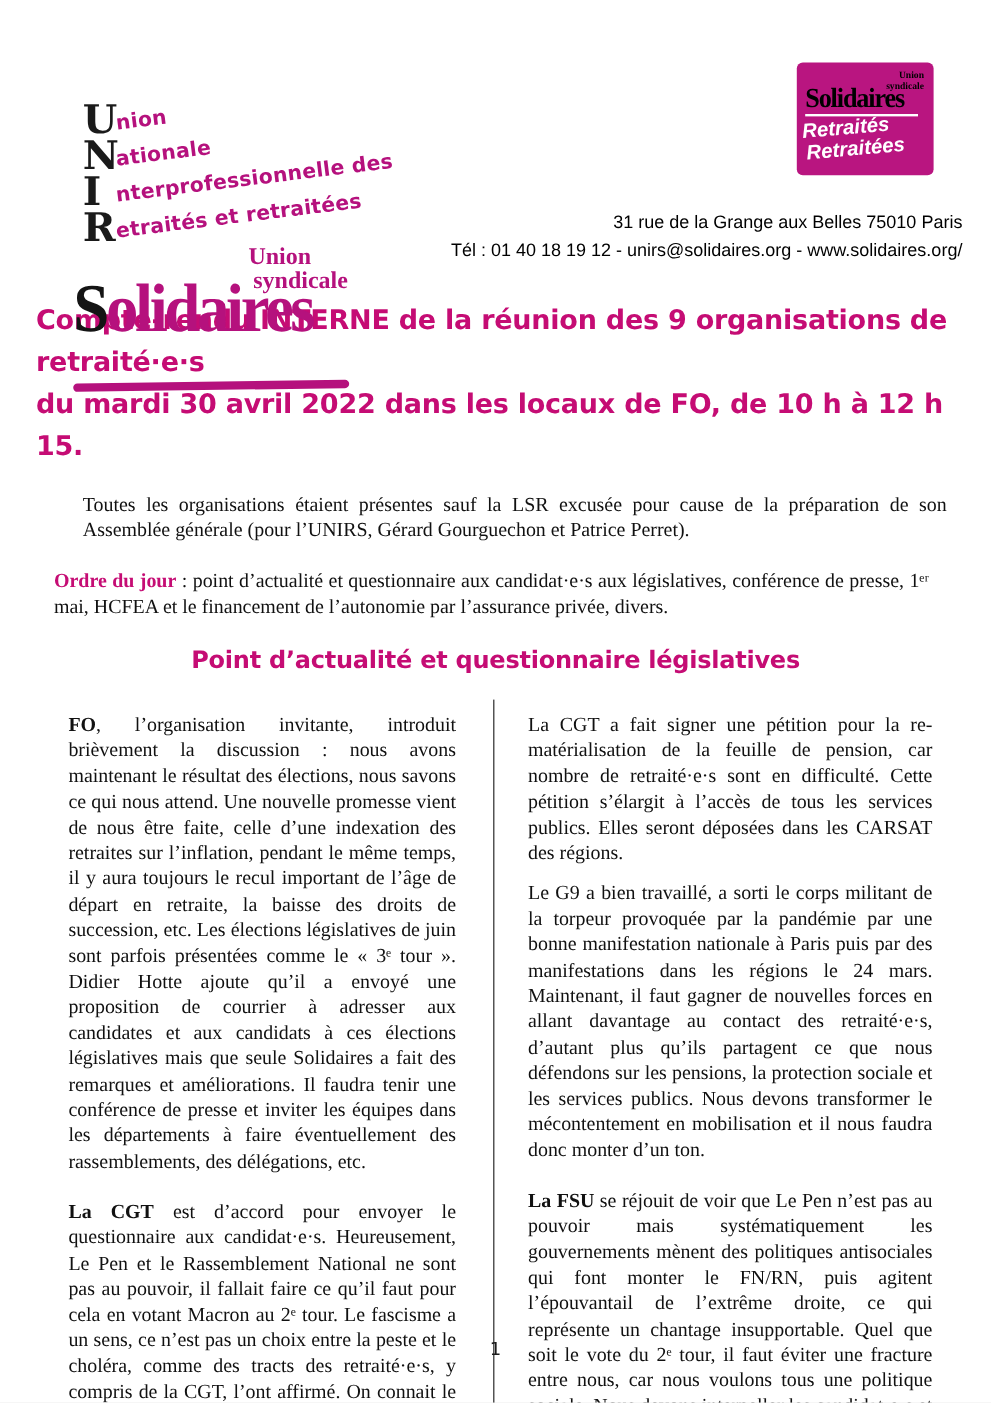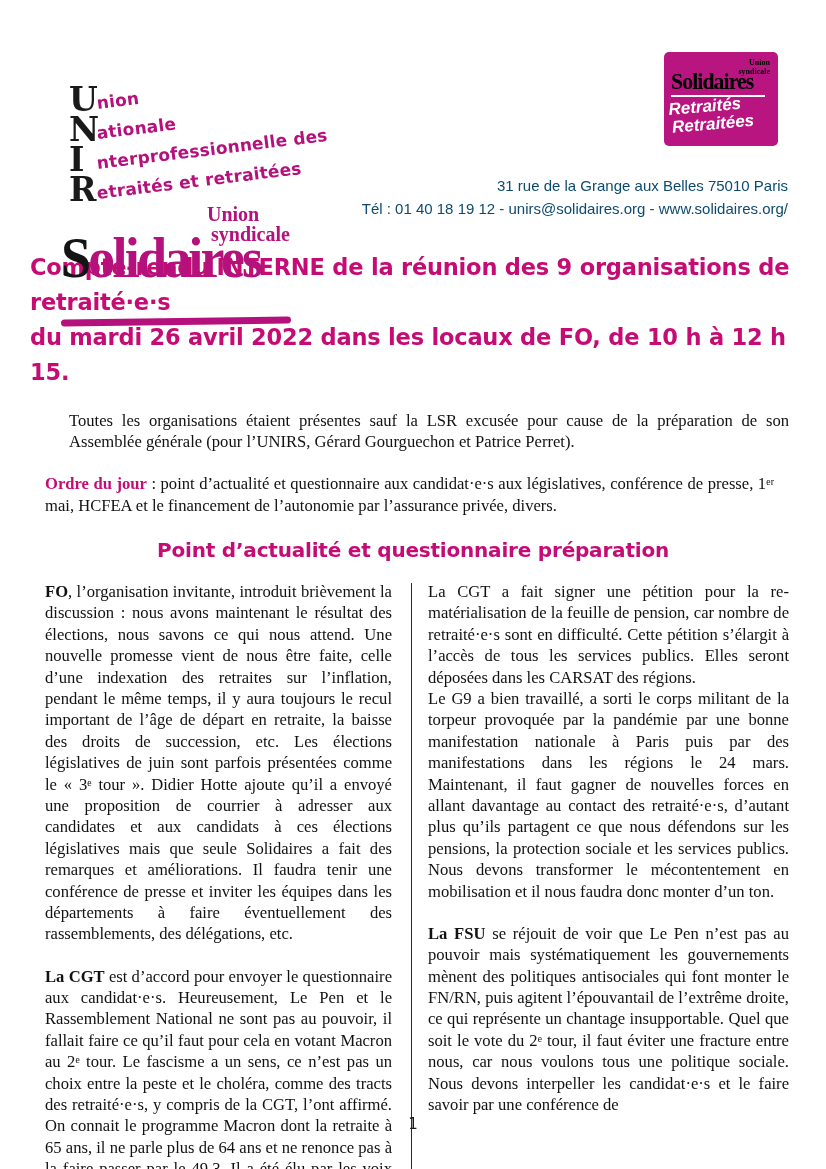--- a/index.html
+++ b/index.html
@@ -63,23 +63,23 @@
   }
   .lr-rule { height:2px; background:#fff; margin:2px 0 4px; width:94%; }
   .lr-retraites {
     color:#fff; font-style:italic; font-weight:bold; font-size:17px;
     line-height:1.08; font-family:"Liberation Sans",sans-serif;
     transform:rotate(-5deg); transform-origin:left bottom; margin-top:3px;
   }
   .lr-retraites .l2 { margin-left:2px; }
 
   .address {
-    position:absolute; right:38px; top:175px; text-align:right;
+    position:absolute; right:24px; top:175px; text-align:right;
     font-family:"Liberation Sans","DejaVu Sans",sans-serif;
-    font-size:15px; line-height:1.5; color:#0c4a6e;
+    font-size:15px; line-height:1.5; color:#000000;
   }
 
   
   .doc-title {
     margin:10px 30px 0; text-align:left;
     font-family:"DejaVu Sans","Liberation Sans",sans-serif;
     font-weight:bold; font-size:22.5px; line-height:1.55; color:#C50C74;
     letter-spacing:-0.2px;
   }
   .section-heading {
@@ -98,21 +98,21 @@
   .lead { font-weight:bold; }
   .lead.magenta { color:#C50C74; }
 
   .columns { display:flex; margin:19px 37px 0 45px; }
   .col-left  { width:347px; flex:0 0 347px; }
   .col-divider {
     flex:0 0 0; border-left:1.5px solid #2a2a2a;
     margin:2px 16px 14px 19px; align-self:stretch;
   }
   .col-right { flex:1 1 auto; }
-  .para { margin:0; }
+  .para { margin:12px; }
   .para.gap { margin-top:21px; }
 
   .page-number {
     position:absolute; left:0; right:0; bottom:36px; text-align:center;
     font-family:"DejaVu Sans","Liberation Sans",sans-serif;
     font-size:15px; color:#1a1a1a;
   }
 </style>
 </head>
 <body>
@@ -162,28 +162,28 @@
     </div>
 
     <div class="address">
       <div>31 rue de la Grange aux Belles 75010 Paris</div>
       <div>Tél : 01 40 18 19 12 - unirs@solidaires.org - www.solidaires.org/</div>
     </div>
   </div>
 
   <div class="doc-title">
     <div>Compte-rendu INTERNE de la réunion des 9 organisations de retraité·e·s</div>
-    <div>du mardi 26 avril 2022 dans les locaux de FO, de 10 h à 12 h 15.</div>
+    <div>du mardi 30 avril 2022 dans les locaux de FO, de 10 h à 12 h 15.</div>
   </div>
 
   <p class="body-text intro">Toutes les organisations étaient présentes sauf la LSR excusée pour cause de la préparation de son Assemblée générale (pour l’UNIRS, Gérard Gourguechon et Patrice Perret).</p>
 
   <p class="body-text agenda"><span class="lead magenta">Ordre du jour</span><span> : point d’actualité et questionnaire aux candidat·e·s aux législatives, conférence de presse, 1ᵉʳ mai, HCFEA et le financement de l’autonomie par l’assurance privée, divers.</span></p>
 
-  <div class="section-heading">Point d’actualité et questionnaire préparation</div>
+  <div class="section-heading">Point d’actualité et questionnaire législatives</div>
 
   <div class="columns">
     <div class="col-left">
       <p class="body-text para"><span class="lead">FO</span><span>, l’organisation invitante, introduit brièvement la discussion : nous avons maintenant le résultat des élections, nous savons ce qui nous attend. Une nouvelle promesse vient de nous être faite, celle d’une indexation des retraites sur l’inflation, pendant le même temps, il y aura toujours le recul important de l’âge de départ en retraite, la baisse des droits de succession, etc. Les élections législatives de juin sont parfois présentées comme le « 3ᵉ tour ». Didier Hotte ajoute qu’il a envoyé une proposition de courrier à adresser aux candidates et aux candidats à ces élections législatives mais que seule Solidaires a fait des remarques et améliorations. Il faudra tenir une conférence de presse et inviter les équipes dans les départements à faire éventuellement des rassemblements, des délégations, etc.</span></p>
       <p class="body-text para gap"><span class="lead">La CGT</span><span> est d’accord pour envoyer le questionnaire aux candidat·e·s. Heureusement, Le Pen et le Rassemblement National ne sont pas au pouvoir, il fallait faire ce qu’il faut pour cela en votant Macron au 2ᵉ tour. Le fascisme a un sens, ce n’est pas un choix entre la peste et le choléra, comme des tracts des retraité·e·s, y compris de la CGT, l’ont affirmé. On connait le programme Macron dont la retraite à 65 ans, il ne parle plus de 64 ans et ne renonce pas à la faire passer par le 49.3. Il a été élu par les voix des personnes ne voulant pas de Le Pen. Les législatives arrivent, le Parlement doit changer et plus écouter, il vaut mieux avoir des députés qui sont plus en accord avec nous.</span></p>
     </div>
 
     <div class="col-divider"></div>
 
     <div class="col-right">

